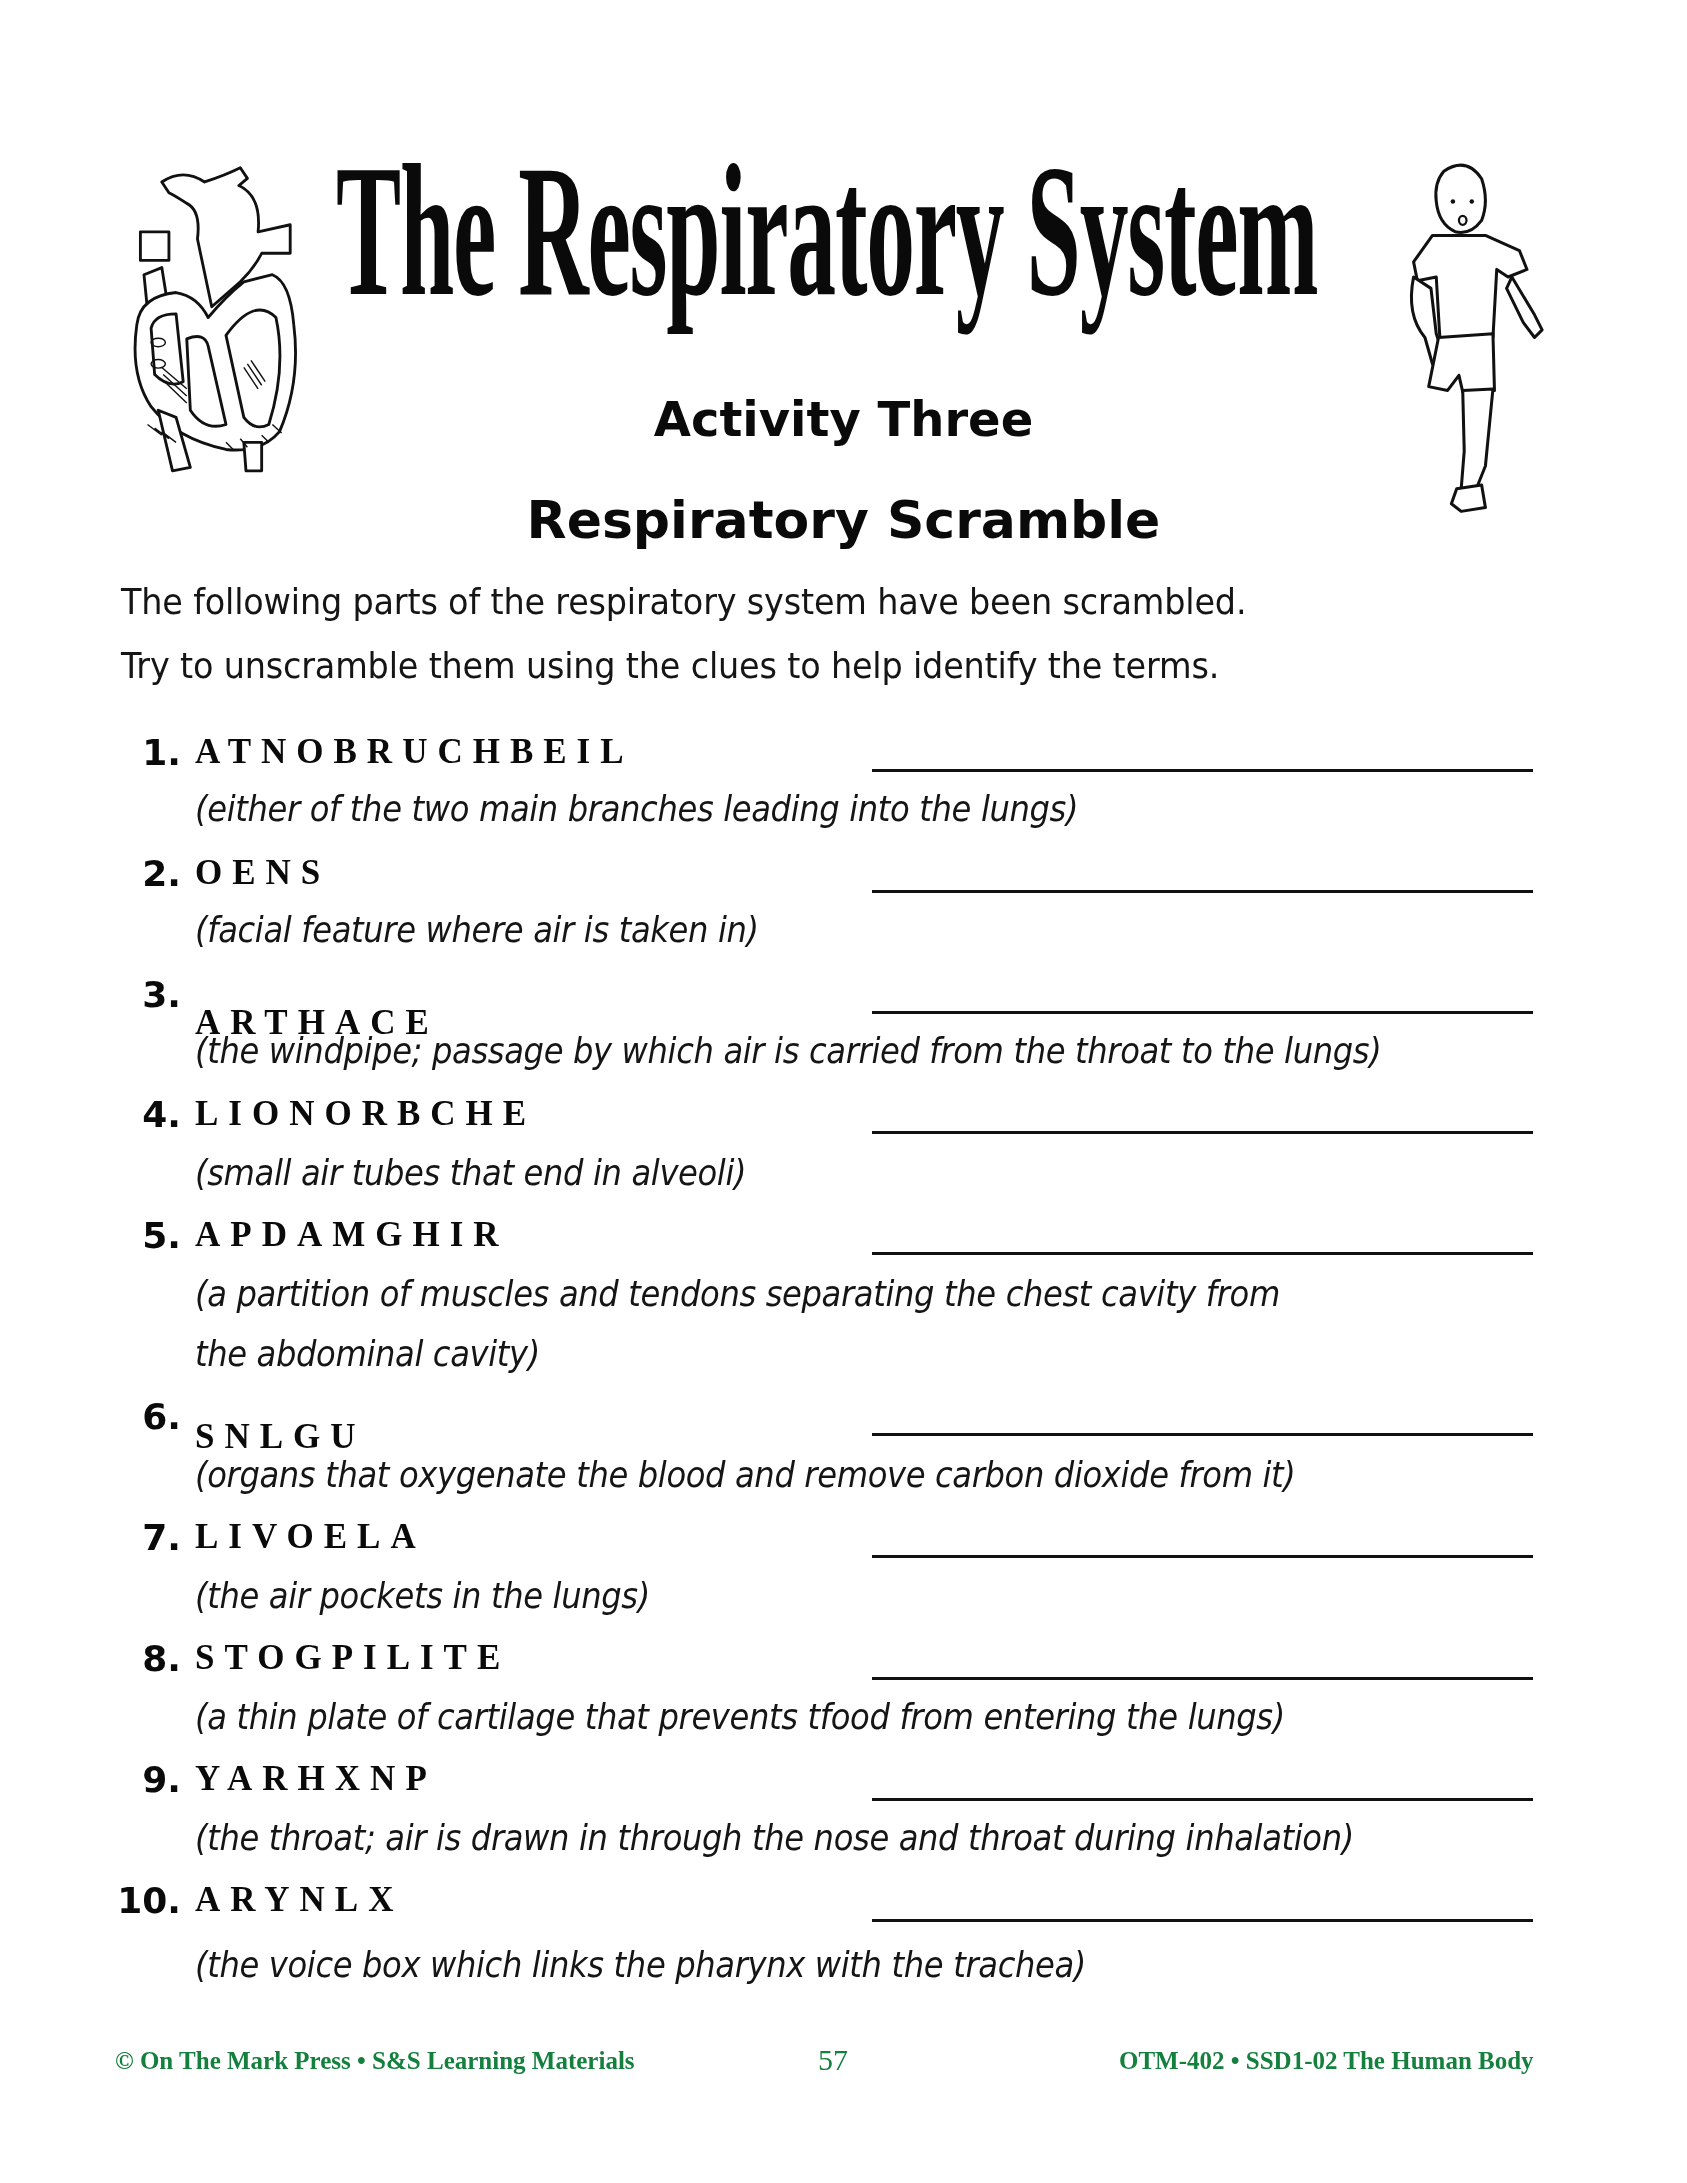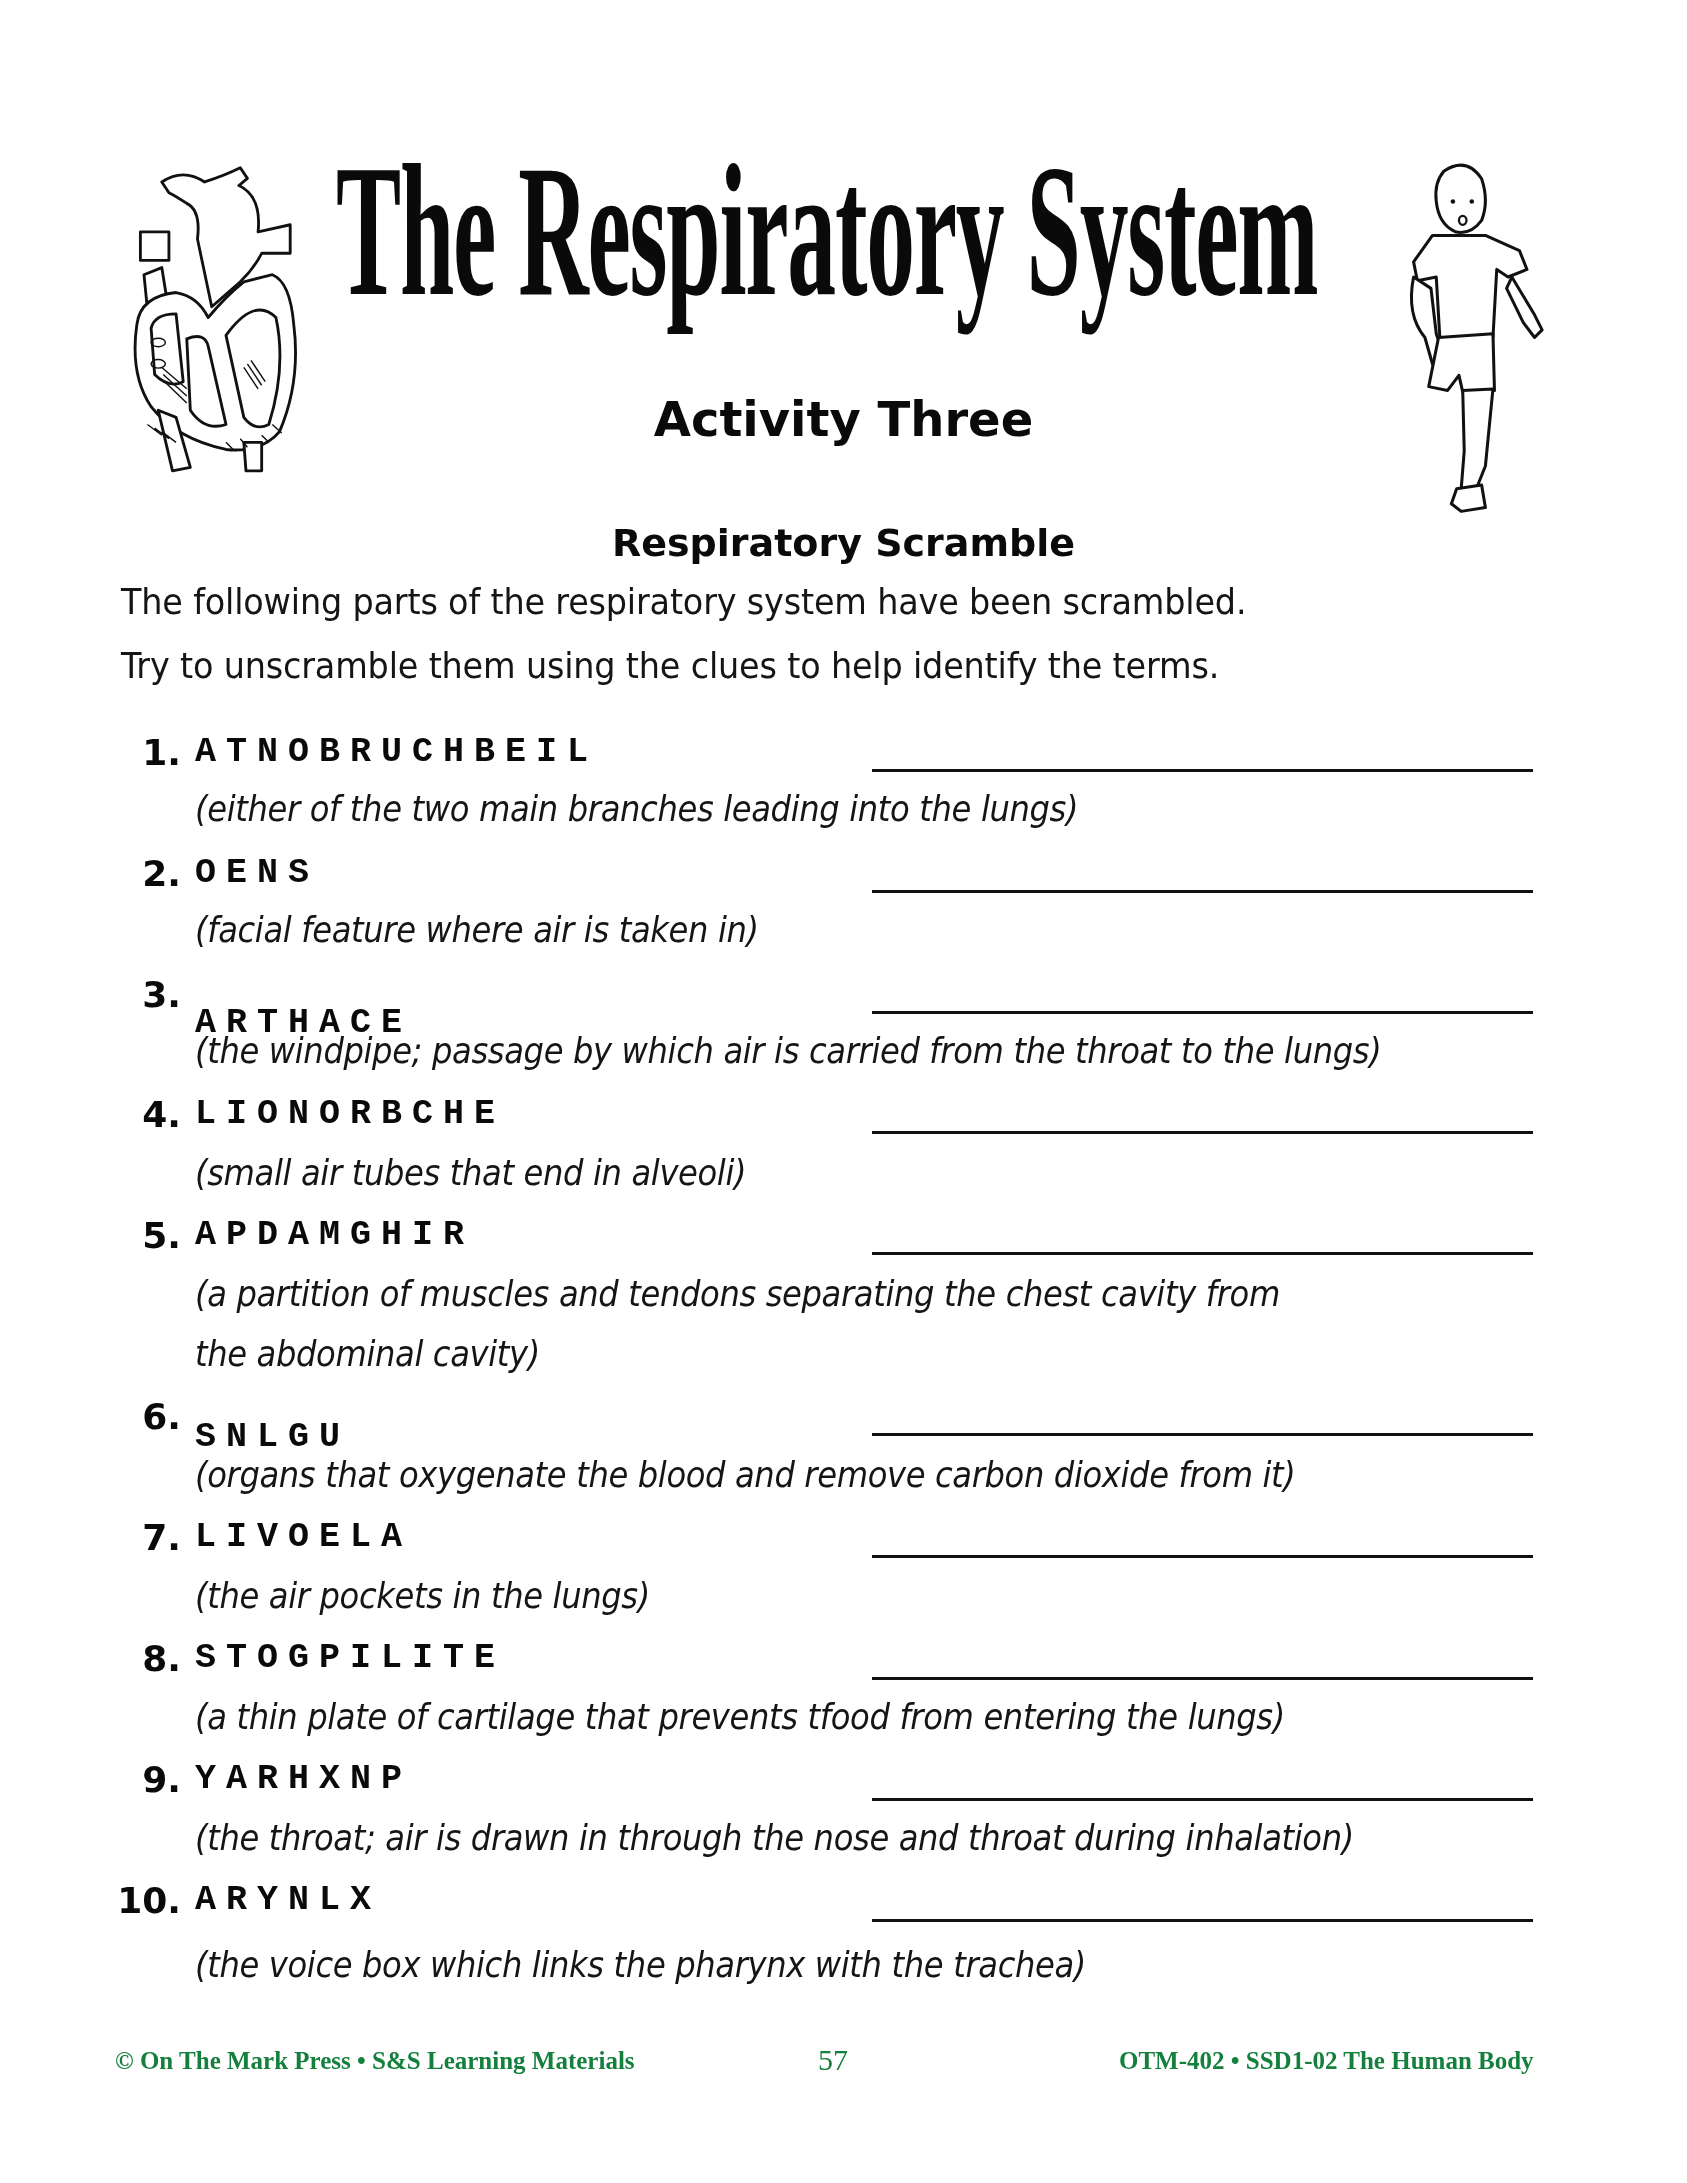--- a/index.html
+++ b/index.html
@@ -5,33 +5,33 @@
   html, body { margin: 0; padding: 0; background: #ffffff; }
   body { width: 1687px; height: 2183px; position: relative; overflow: hidden; color: #111111;
          font-family: "DejaVu Sans", sans-serif; }
   .abs { position: absolute; }
   .subhead {
     left: 0; width: 1687px; text-align: center; font-weight: bold;
     font-family: "DejaVu Sans", sans-serif; color: #0a0a0a;
   }
   .activity { top: 391px; font-size: 48px; padding-left: 0px; }
   .activity span, .scramble span { display: inline-block; }
-  .scramble { top: 490px; font-size: 38px; margin-top: 31px; }
+  .scramble { top: 490px; font-size: 52px; }
   .intro {
     left: 121px; font-size: 36px; font-family: "DejaVu Sans", sans-serif;
     white-space: nowrap; letter-spacing: -0.2px; color: #151515;
     transform: scaleX(0.93); transform-origin: left center;
   }
   .item-num {
     width: 66px; text-align: right; font-weight: bold; font-size: 36px;
     font-family: "DejaVu Sans", sans-serif; color: #0a0a0a;
   }
   .item-term {
     left: 195px; font-weight: bold; font-size: 35px; letter-spacing: 10px;
-    font-family: Liberation Mono, monospace; color: #0a0a0a; white-space: nowrap;
+    font-family: Liberation Serif, serif; color: #0a0a0a; white-space: nowrap;
   }
   .answer-line {
     left: 872px; width: 661px; height: 3.3px; background: #111111;
   }
   .clue {
     left: 195px; font-style: italic; font-size: 35px; white-space: nowrap;
     font-family: "DejaVu Sans", sans-serif; color: #151515; letter-spacing: -0.4px;
     transform: scaleX(0.92); transform-origin: left center;
   }
   .footer {

